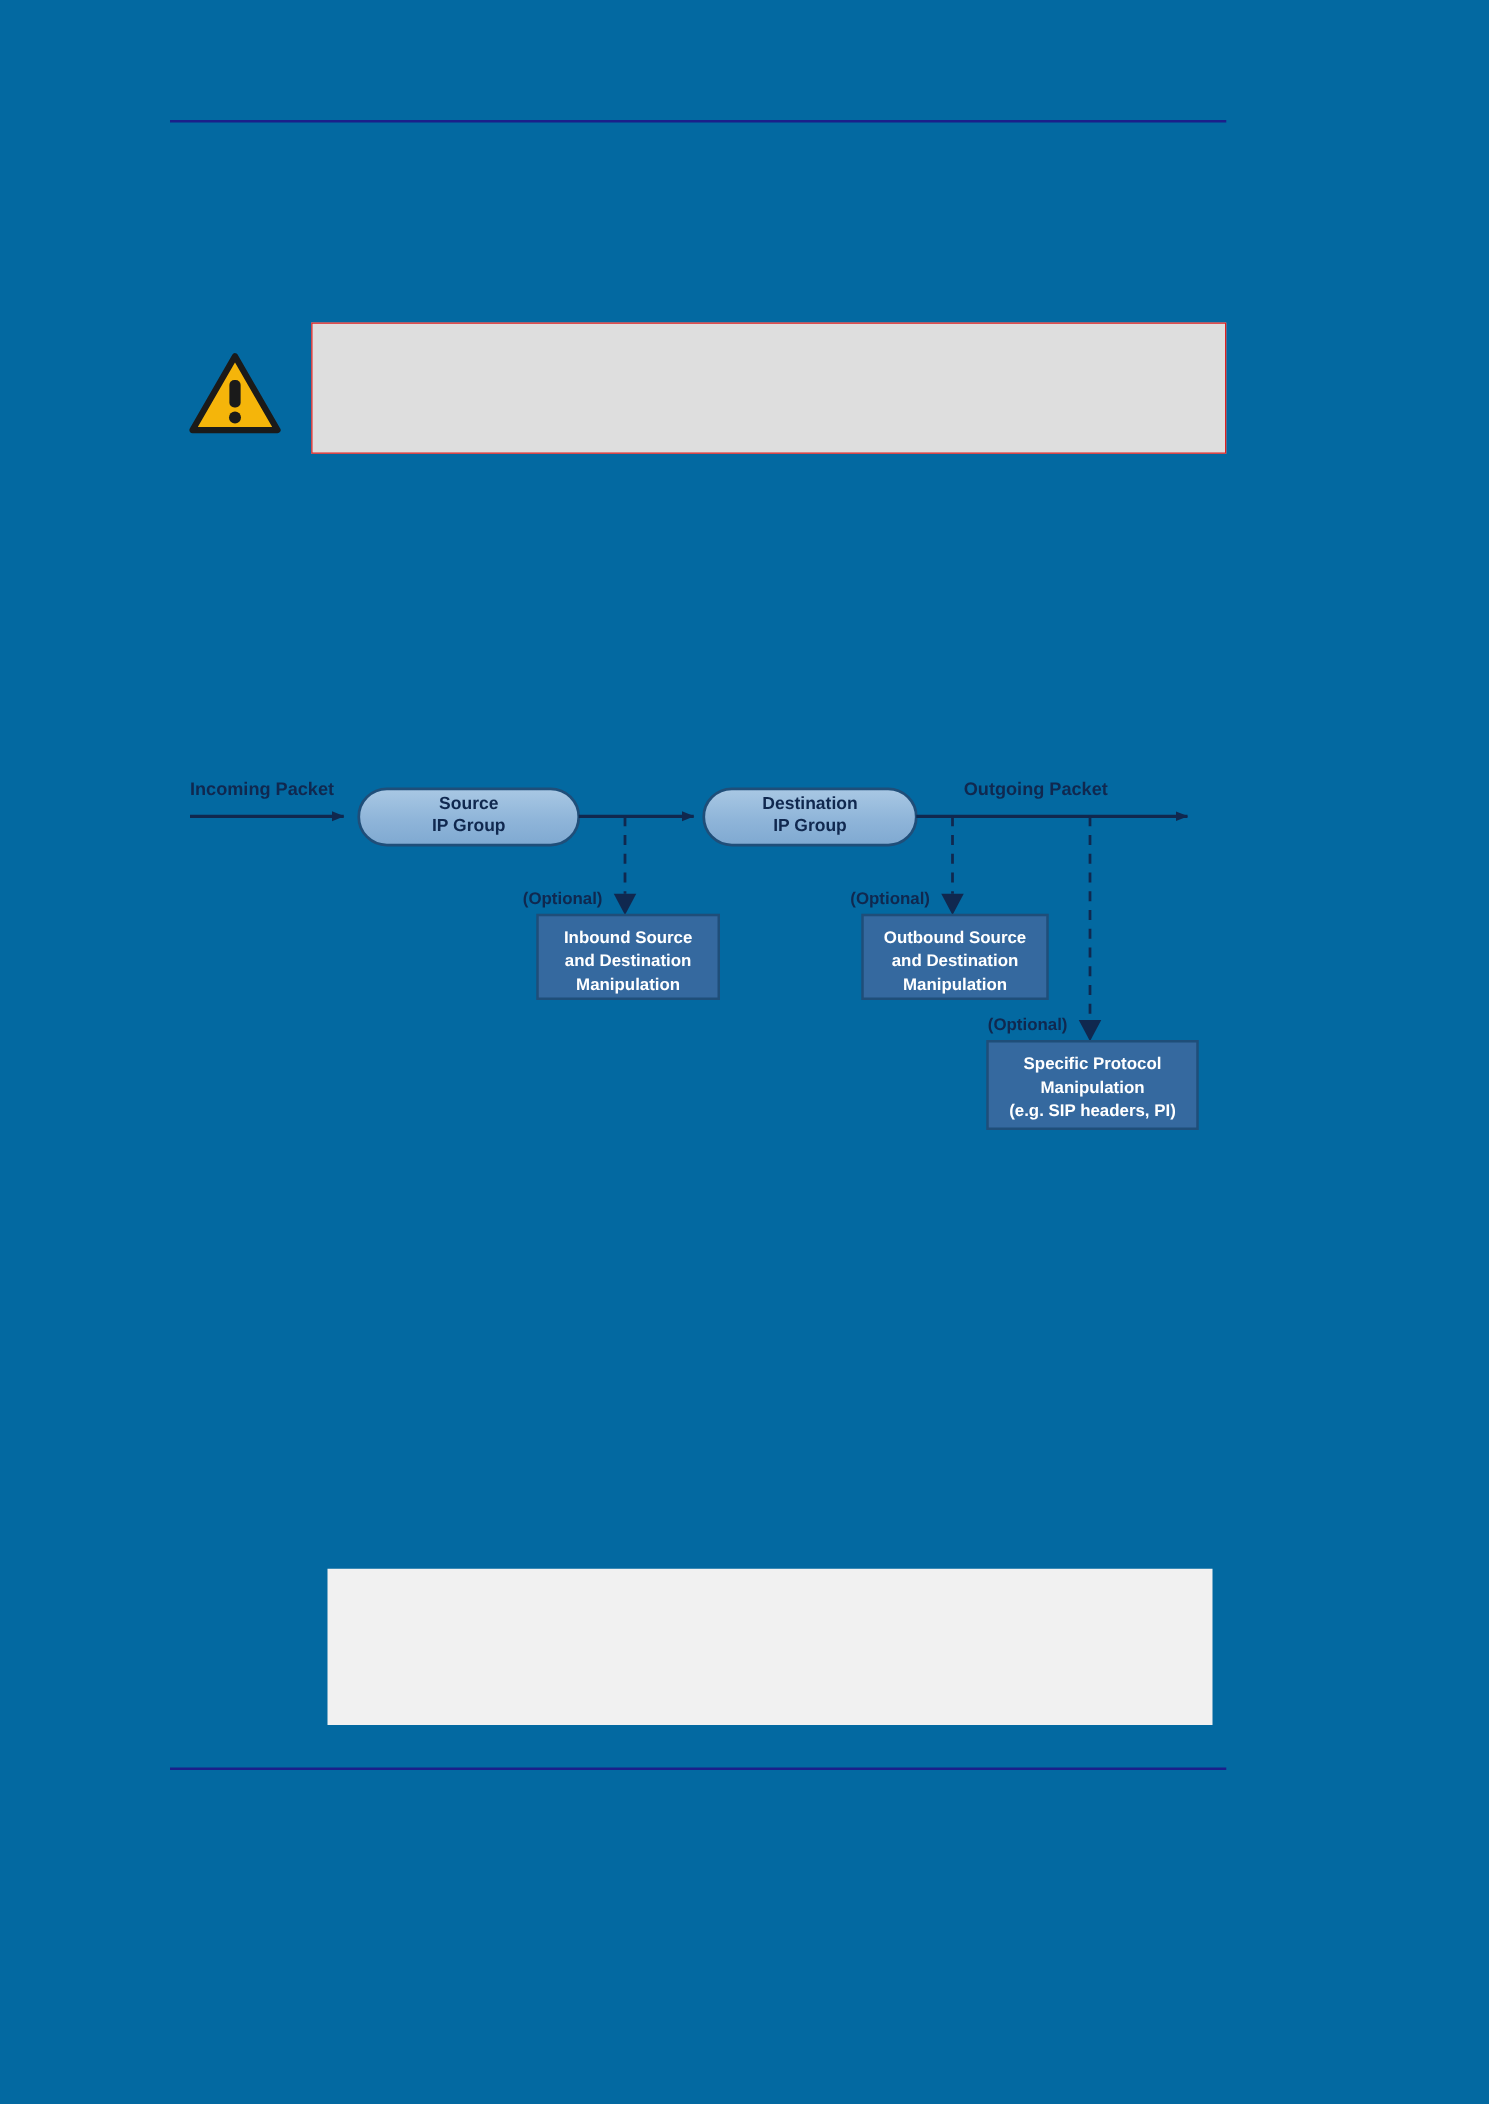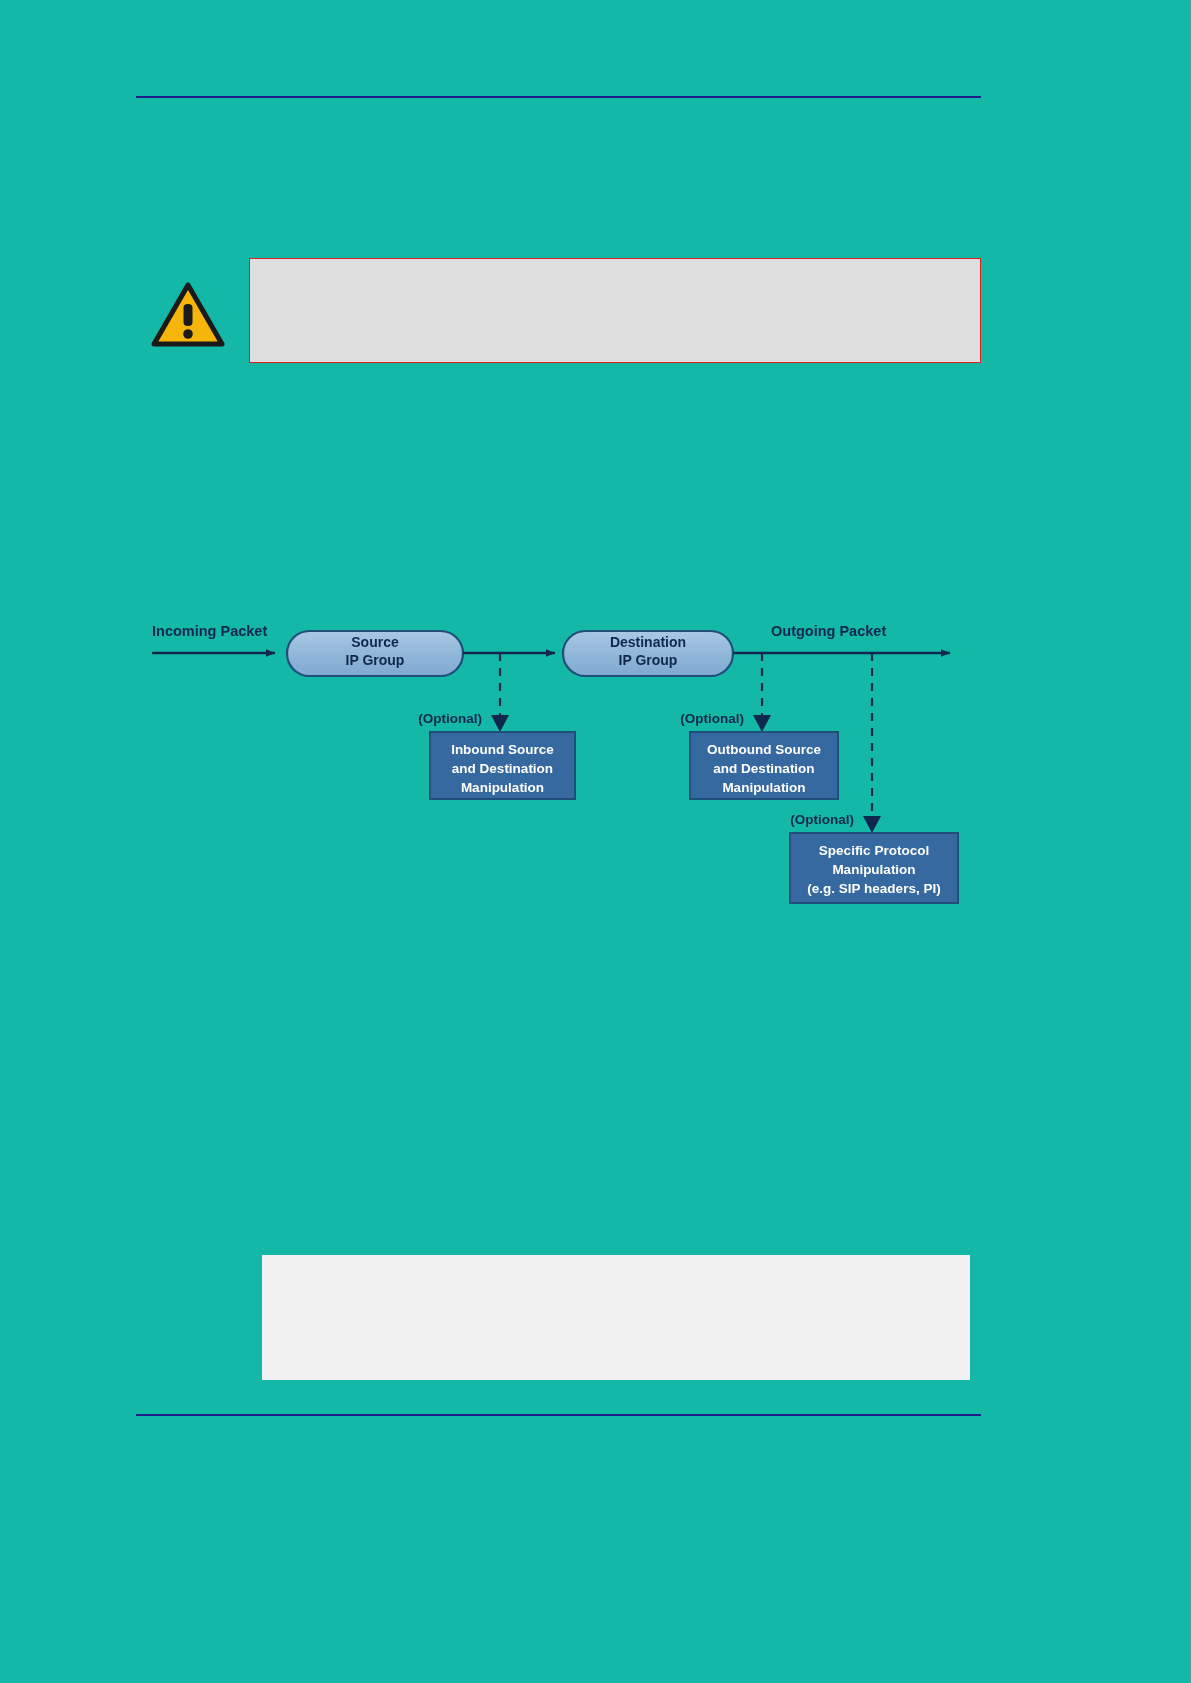--- a/index.html
+++ b/index.html
@@ -7,21 +7,21 @@
     padding: 0;
     background: #ffffff;
   }
   body {
     font-family: "Liberation Sans", sans-serif;
   }
   .page {
     position: relative;
     width: 1191px;
     height: 1683px;
-    background: #14b8a6;
+    background: #0369a1;
     overflow: hidden;
   }
 
   
   .header-rule {
     position: absolute;
     left: 136px;
     top: 96px;
     width: 845px;
     height: 2px;

